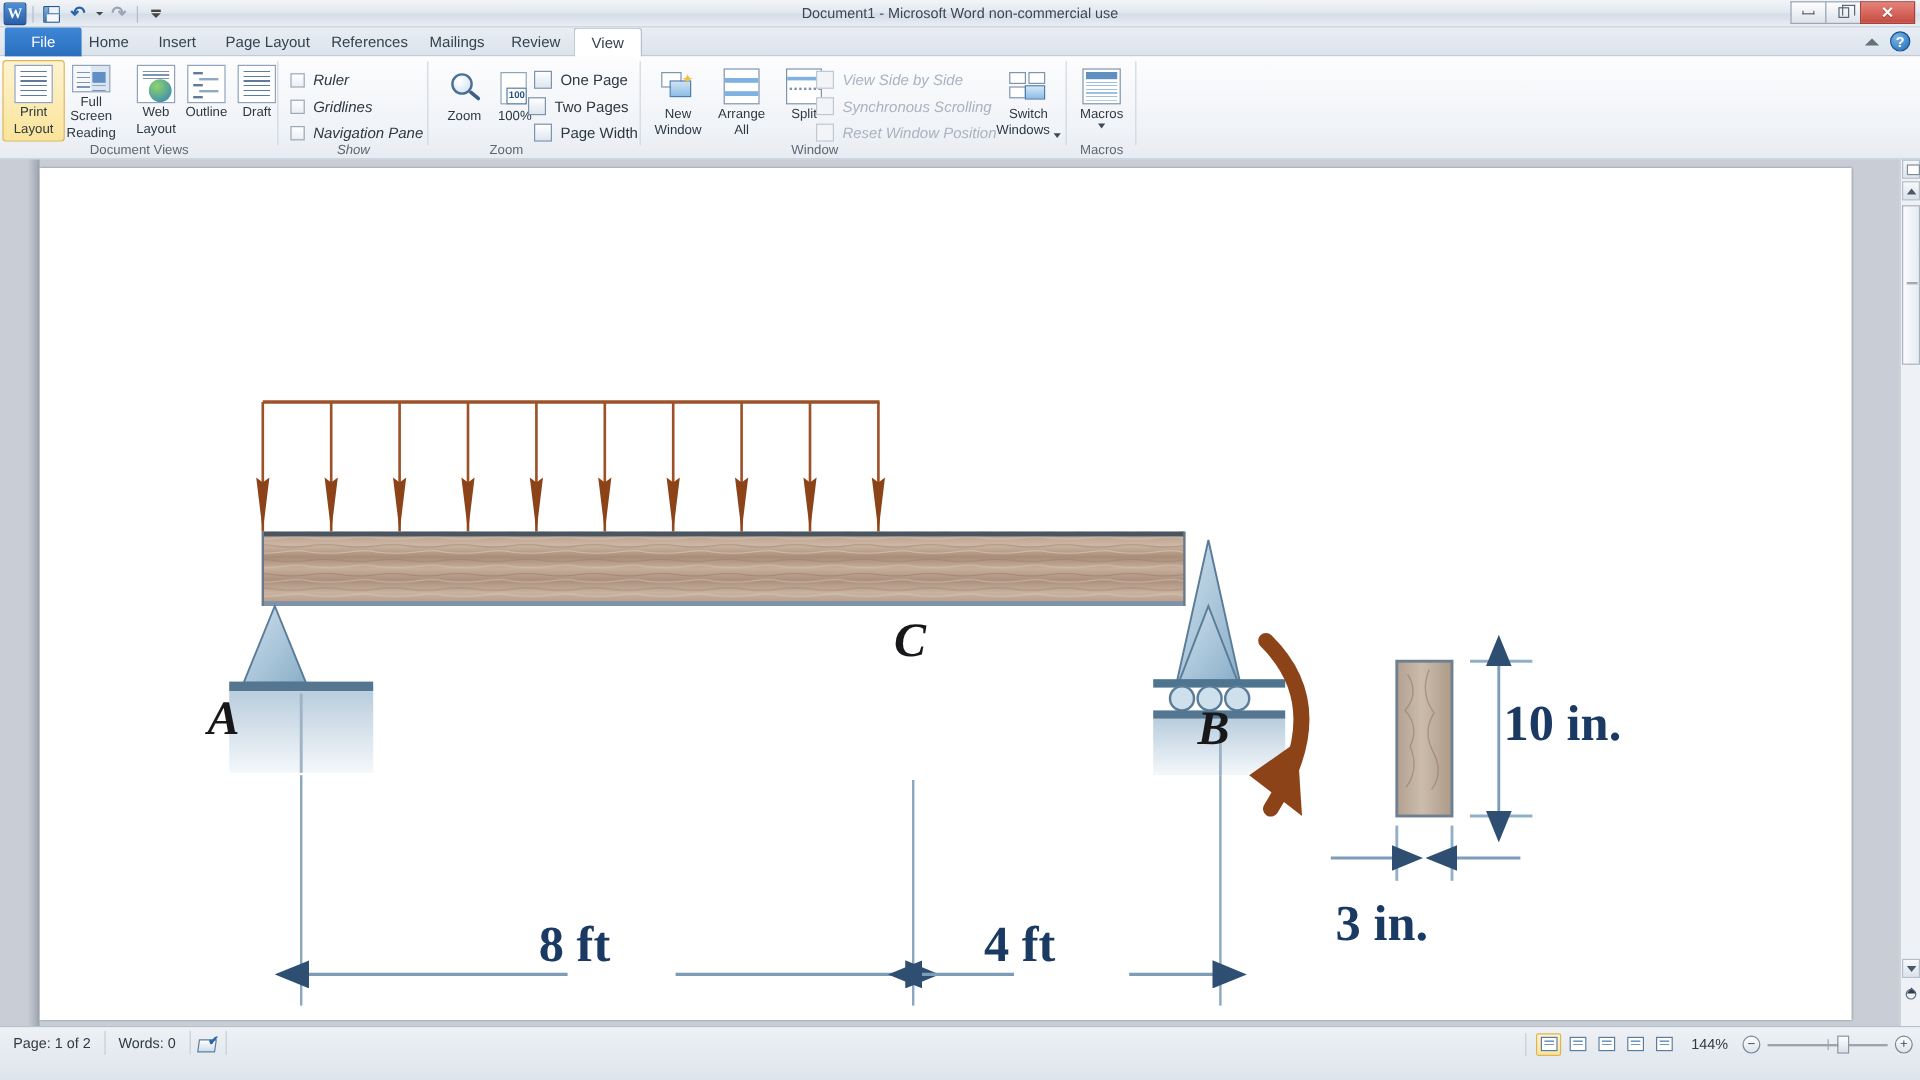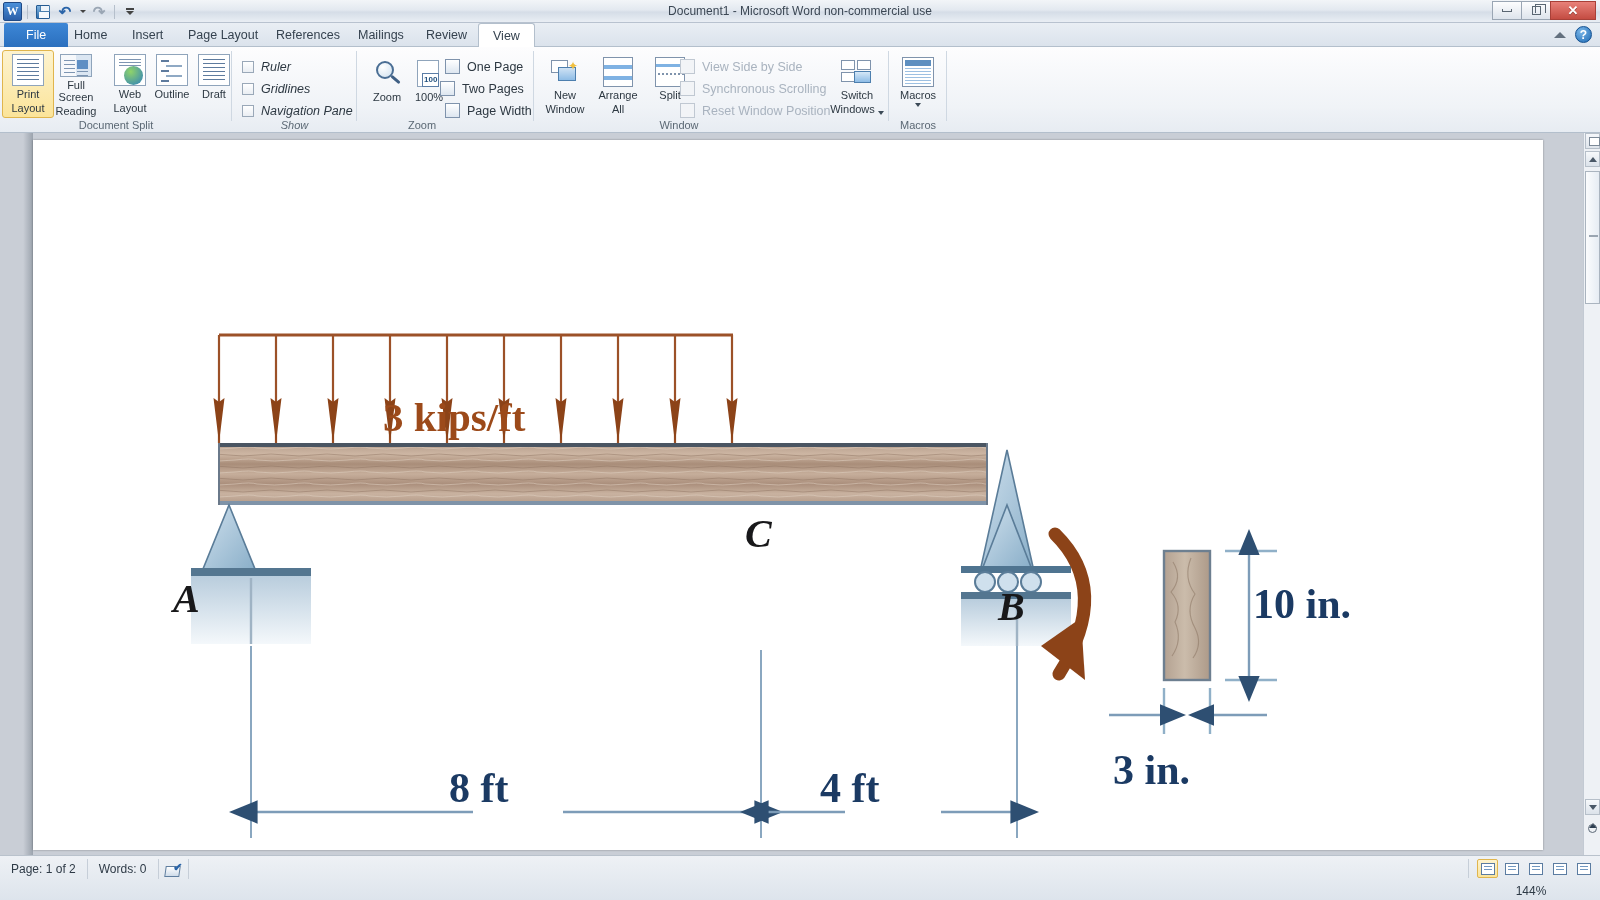--- a/index.html
+++ b/index.html
@@ -101,21 +101,21 @@
   }
   .big-btn.selected { background: linear-gradient(to bottom,#fdf3cf,#fbe49a); border: 1px solid #e0b54d; }
   .ico-frame { width: 32px; height: 32px; border: 1px solid #8fa4bb; background: #fff; position: relative; overflow: hidden; }
   .lines-ico::before {
     content:""; position:absolute; left:4px; top:4px; right:4px; bottom:4px;
     background: repeating-linear-gradient(to bottom,#5e7b9e 0 1px, transparent 1px 4px);
   }
   .chk-row { position: absolute; display: flex; align-items: center; gap: 7px; font-size: 12.5px; color: #2d3842; }
   .chkbox { width: 12px; height: 12px; border: 1px solid #9aa8b8; background: linear-gradient(to bottom,#fff,#eaeef3); }
   .sm-btn { position: absolute; display: flex; align-items: center; gap: 7px; font-size: 12.5px; color: #2d3842; cursor: default; }
-  .sm-btn.disabled { color: #a9b3bf; }
+  .sm-btn.disabled { color: #a9b3bf; font-style: italic; }
   .sm-ico { width: 15px; height: 15px; border: 1px solid #7f93ac; background: linear-gradient(to bottom,#fff,#dde6f0); position: relative; }
   .sm-ico.disabled { border-color: #c0c8d2; background: #f2f4f7; }
   .mag { position: relative; width: 30px; height: 30px; }
   .mag-lens { position: absolute; left: 4px; top: 2px; width: 18px; height: 18px; border-radius: 50%;
     border: 2px solid #4a6e94; background: radial-gradient(circle at 35% 30%, #fff, #cfe0ef); }
   .mag-handle { position: absolute; left: 18px; top: 19px; width: 11px; height: 3px; background: #3f5f84; transform: rotate(40deg); border-radius: 2px; }
   .page100 { position: relative; width: 30px; height: 30px; }
   .page100-sheet { position: absolute; left: 3px; top: 1px; width: 22px; height: 27px; background:#fff; border: 1px solid #8fa4bb; }
   .page100-badge { position: absolute; left: 8px; bottom: 2px; font-size: 8px; background: #fff; border: 1px solid #5b7da6; padding: 0 1px; color:#24527f; font-weight:bold;}
   .winico { width: 30px; height: 30px; position: relative; }
@@ -174,21 +174,21 @@
     background: linear-gradient(to bottom,#eef1f5,#dde4ec);
     border-top: 1px solid #b9c2cc;
   }
   .sb-left { position: absolute; left: 0; top: 3px; display: flex; align-items: center; height: 20px; font-size: 12px; color: #2e3a46; }
   .sb-item { padding: 0 11px; height: 20px; line-height: 20px; border-right: 1px solid #c6ced8; cursor: default; }
   .proof { width: 30px; display:flex; align-items:center; justify-content:center; height:20px; border-right: 1px solid #c6ced8; }
   .proof-ico { width:17px; height:13px; position:relative; }
   .proof-ico::before { content:""; position:absolute; left:0; top:3px; width:13px; height:9px;
     background: linear-gradient(to bottom,#fff,#cfdcea); border:1px solid #5f7e9f; transform: skewX(-8deg); }
   .proof-ico::after { content:"\2714"; position:absolute; right:-1px; top:-2px; font-size:11px; color:#2a64a8; font-weight:bold; }
-  .sb-right { position: absolute; right: 6px; top: 3px; display: flex; align-items: center; gap: 6px; height: 22px; flex-direction: column; }
+  .sb-right { position: absolute; right: 6px; top: 3px; display: flex; align-items: center; gap: 6px; height: 22px; }
   .viewbtns { display: flex; align-items: center; gap: 3px; padding-left: 8px; border-left: 1px solid #c6ced8; }
   .vbtn { width: 21px; height: 19px; border: 1px solid transparent; border-radius: 2px;
           display: flex; align-items: center; justify-content: center; }
   .vbtn.active { background: linear-gradient(to bottom,#fdf3cf,#fbe49a); border-color: #e0b54d; }
   .vb-ico { width: 14px; height: 12px; border: 1px solid #5b7ca1; background:#fff; position:relative; }
   .vb-ico::after { content:""; position:absolute; left:2px; top:2px; right:2px; bottom:2px;
      background: repeating-linear-gradient(to bottom,#7298c1 0 1px,transparent 1px 3px); }
   .zoomlabel { font-size: 12px; color: #2e3a46; padding: 0 6px; min-width: 40px; text-align: right; }
   .zoom-circ { width: 15px; height: 15px; border-radius: 50%; border: 1px solid #7c8894;
      background: linear-gradient(to bottom,#fbfcfd,#dfe5ec); display:flex;align-items:center;justify-content:center;
@@ -297,21 +297,21 @@
           <span style="position:absolute;left:4px;top:25px;width:8px;height:2px;background:#5e7b9e"></span>
         </span>
         <span>Outline</span>
         <span></span>
       </div>
       <div class="big-btn" style="left:188px;">
         <span class="ico-frame lines-ico"></span>
         <span>Draft</span>
         <span></span>
       </div>
-      <div class="group-label">Document Split</div>
+      <div class="group-label">Document Views</div>
       <div class="group-sep" style="right:0"></div>
     </div>
 
     <div class="group" style="left:232px; width:125px;font-style:italic;">
       <div class="chk-row" style="left:10px; top:13px;">
         <span class="chkbox"></span>
         <span>Ruler</span>
       </div>
       <div class="chk-row" style="left:10px; top:35px;">
         <span class="chkbox"></span>
@@ -543,21 +543,20 @@
           <line x1="218" y1="506" x2="218" y2="698" stroke="#8aa7c0" stroke-width="2"></line>
           <line x1="728" y1="510" x2="728" y2="698" stroke="#8aa7c0" stroke-width="2"></line>
           <line x1="984" y1="506" x2="984" y2="698" stroke="#8aa7c0" stroke-width="2"></line>
           <line x1="222" y1="672" x2="440" y2="672" stroke="#7d9cb8" stroke-width="2.6" marker-start="url(#dimL)"></line>
           <line x1="530" y1="672" x2="724" y2="672" stroke="#7d9cb8" stroke-width="2.6" marker-end="url(#dimR)"></line>
           <line x1="733" y1="672" x2="812" y2="672" stroke="#7d9cb8" stroke-width="2.6" marker-start="url(#dimL)"></line>
           <line x1="908" y1="672" x2="980" y2="672" stroke="#7d9cb8" stroke-width="2.6" marker-end="url(#dimR)"></line>
         </g>
       </svg>
 
-      <div class="load-label" style="left:350px; top:253px; font-size:41px;">3 kips/ft</div>
 
       <div class="fig-label" style="left:140px; top:435px; font-size:40px;">A</div>
       <div class="fig-label" style="left:965px; top:443px; font-size:40px;">B</div>
       <div class="fig-label" style="left:712px; top:370px; font-size:40px;">C</div>
 
       <div class="dim-label" style="left:416px; top:624px; font-size:42px;">8 ft</div>
       <div class="dim-label" style="left:787px; top:624px; font-size:42px;">4 ft</div>
       <div class="dim-label" style="left:1220px; top:440px; font-size:42px;">10 in.</div>
       <div class="dim-label" style="left:1080px; top:606px; font-size:42px;">3 in.</div>
     </div>

